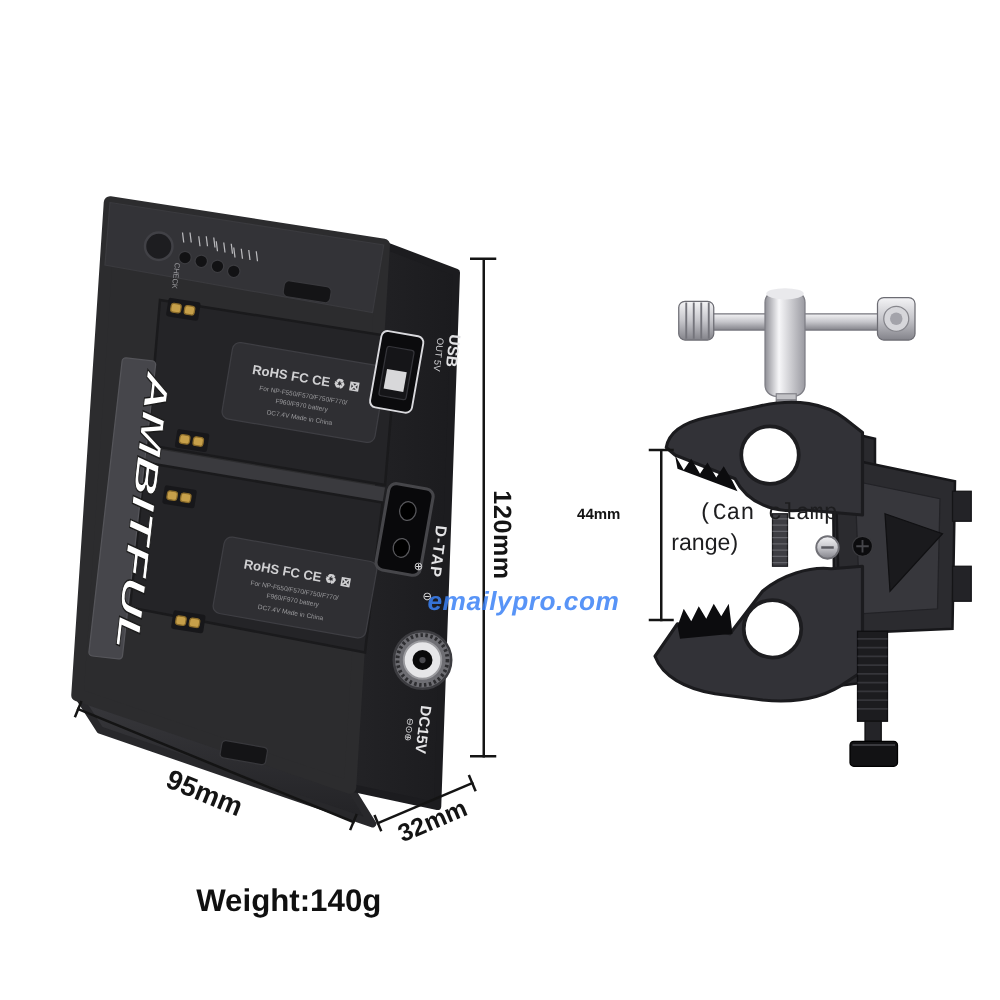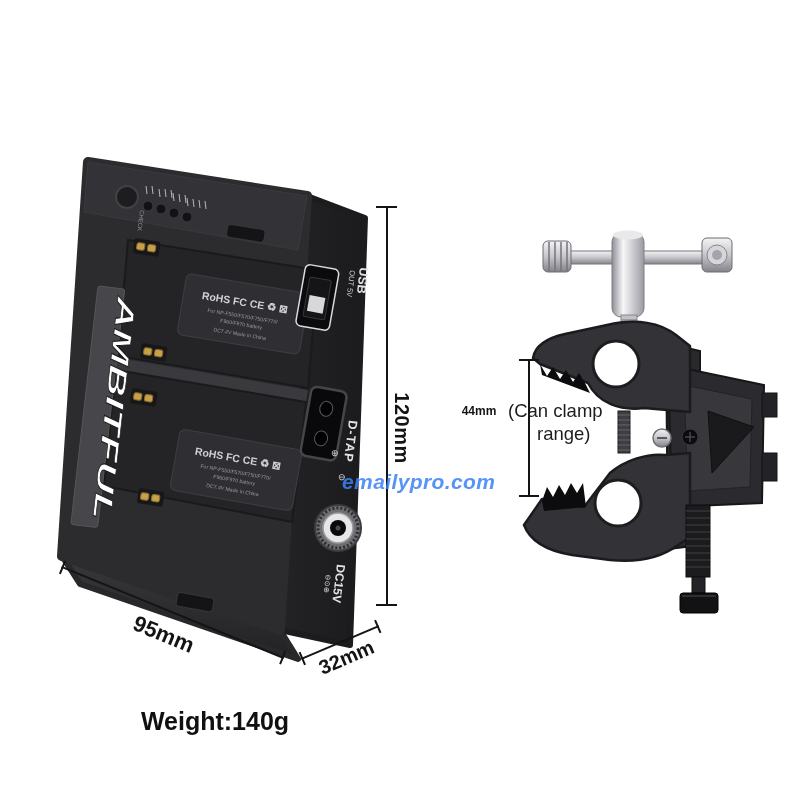--- a/index.html
+++ b/index.html
@@ -239,21 +239,21 @@
     <div class="tick" style="left:0px;"></div>
     <div class="tick" style="left:82px;"></div>
     <div class="dlabel" style="top:6px;font-size:20px;">32mm</div>
   </div>
 
   <div>
     <div class="dline-v" style="left:528px;top:360px;height:137px;"></div>
     <div class="dcap" style="left:519px;top:359px;width:20px;"></div>
     <div class="dcap" style="left:519px;top:495px;width:20px;"></div>
     <div class="range-value" style="left:443px;top:404px;width:72px;">44mm</div>
-    <div class="range-note" style="left:508px;top:399px;">(Can clamp</div>
+    <div class="range-note" style="left:559px;top:399px;font-family:Liberation Mono, monospace;">(Can clamp</div>
     <div class="range-note" style="left:537px;top:422px;text-align:center;">range)</div>
   </div>
 
   <div class="watermark" style="left:342px;top:470px;">emailypro.com</div>
 
-  <div class="weight" style="left:110px;top:707px;width:210px;">Weight:140g</div>
+  <div class="weight" style="left:126px;top:707px;width:210px;">Weight:140g</div>
 
 </div>
 
 </body></html>

